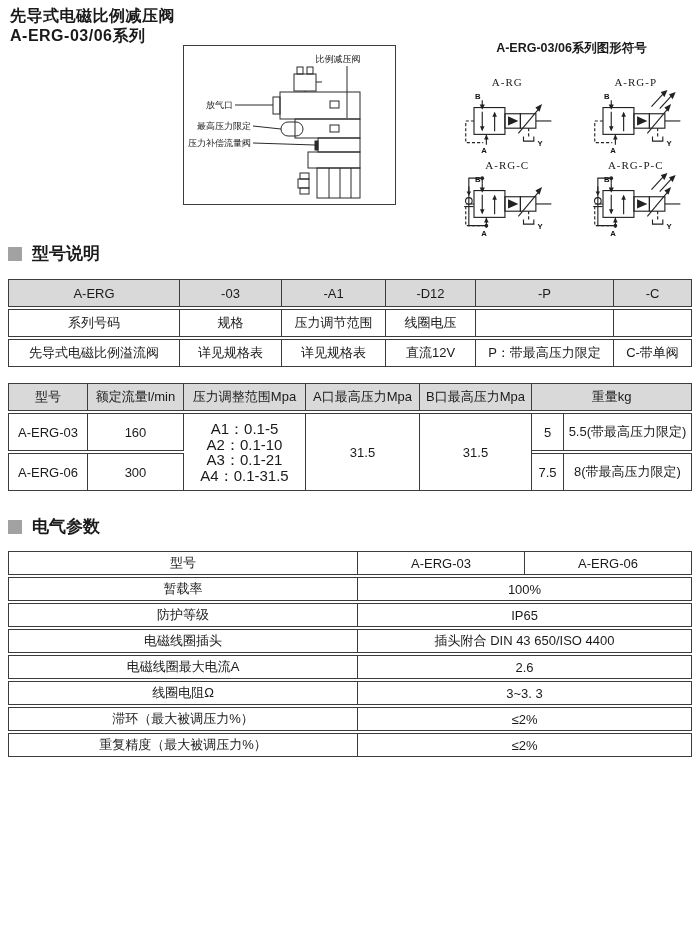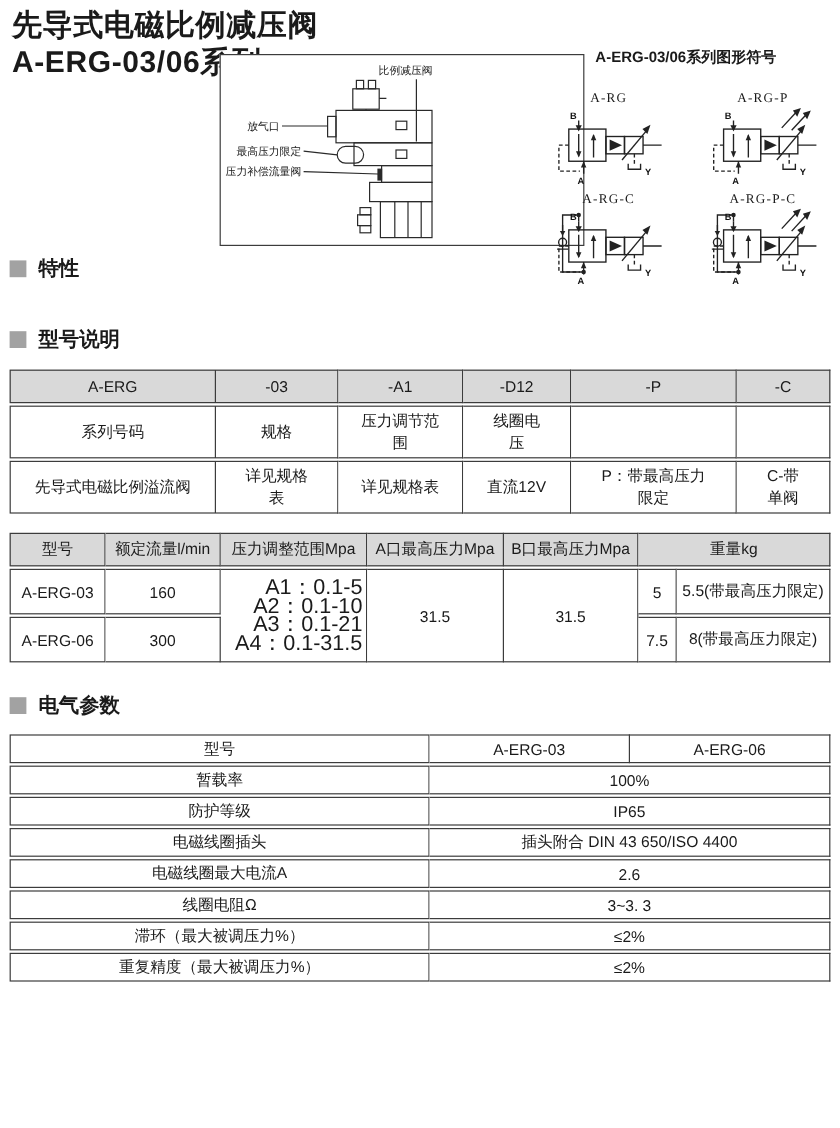--- a/index.html
+++ b/index.html
@@ -7,55 +7,55 @@
     width:700px; height:940px;
     font-family:"Liberation Sans","DejaVu Sans",sans-serif;
     color:#1a1a1a; overflow:hidden;
   }
   .page { position:relative; width:700px; height:940px; }
 
   
   .top-area { position:relative; height:206px; }
   .doc-title {
     position:absolute; left:10px; top:6px;
-    font-size:25px; font-weight:bold; line-height:1.25; letter-spacing:0.5px;
+    font-size:16px; font-weight:bold; line-height:1.25; letter-spacing:0.5px;
   }
   .diagram-box {
-    position:absolute; left:183px; top:45px; width:304px; height:160px;
+    position:absolute; left:183px; top:45px; width:213px; height:160px;
     border:1.5px solid #3c3c3c; box-sizing:border-box; background:#fff;
   }
   .symbols-panel { position:absolute; left:443px; top:40px; width:257px; }
   .symbols-title { text-align:center; font-size:12.5px; font-weight:bold; margin-bottom:19px; }
   .symbols-grid { display:grid; grid-template-columns:1fr 1fr; row-gap:0; }
   .symbol-cell { text-align:center; }
   .symbol-caption { font-size:11px; letter-spacing:1px; margin-bottom:1px; font-family:"Liberation Serif","DejaVu Serif",serif; }
 
   
   .section-heading { display:flex; align-items:center; gap:10px; font-size:17px; font-weight:bold; margin-left:8px; }
   .sq { width:14px; height:14px; background:#a2a2a2; flex:0 0 auto; }
 
   .features { margin-top:6px; }
   .features ol { margin:7px 0 0 10px; padding-left:26px; font-size:13.5px; line-height:1.62; }
   .features li { margin-bottom:1px; padding-left:2px; }
 
   .tbl-wrap { padding:0 8px; }
   table { width:684px; border-collapse:separate; border-spacing:0 2px; table-layout:fixed; font-size:13px; }
-  td { border:1px solid #3c3c3c; border-left:none; padding:3px 19px; text-align:center; overflow:hidden; background:#fff; }
+  td { border:1px solid #3c3c3c; border-left:none; padding:3px 4px; text-align:center; overflow:hidden; background:#fff; }
   td:first-child { border-left:1px solid #3c3c3c; }
   tr.gray td { background:#d9d9d9; }
 
   .model-heading { margin-top:36px; }
   .model-table { margin-top:12px; }
   .model-table td { height:20px; }
 
   .specs-heading { margin-top:24px; }
   .specs-table { margin-top:12px; }
   .specs-table td { padding:4px 3px; }
   .specs-table td.model-cell, .specs-table td.flow-cell, .specs-table td.w1, .specs-table td.w2 { padding:9px 3px; }
-  .pressure-cell { text-align:right; padding-left:14px; font-size:18px; line-height:15.5px; }
+  .pressure-cell { text-align:center; padding-left:14px; font-size:15px; line-height:15.5px; }
 
   .elec-heading { margin-top:22px; }
   .elec-table { margin-top:11px; }
   .elec-table td { padding:2px 4px; height:18px; }
 
   svg text { font-family:"Liberation Sans","DejaVu Sans",sans-serif; }
 </style>
 </head>
 <body>
 
@@ -255,24 +255,20 @@
       <line x1="66" y1="19" x2="78" y2="6"></line>
       <polygon points="75,5 81.5,3 78.5,10" fill="#222" stroke="none"></polygon>
     </g>
               </svg></div>
         </div>
       </div>
     </div>
   </div>
 
   <div class="features">
-    <div class="section-heading">
-      <span class="sq"></span>
-      <span>特性</span>
-    </div>
   </div>
 
   <div>
     <div class="section-heading model-heading">
       <span class="sq"></span>
       <span>型号说明</span>
     </div>
     <div class="tbl-wrap">
       <table class="model-table">
         <colgroup>

